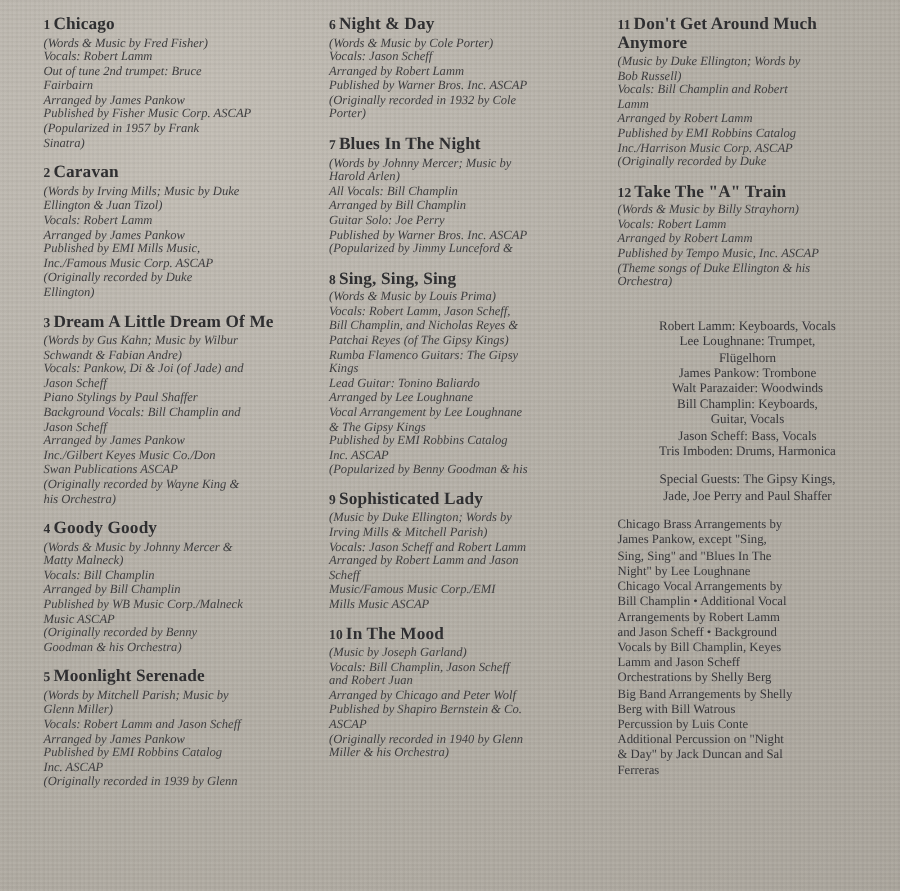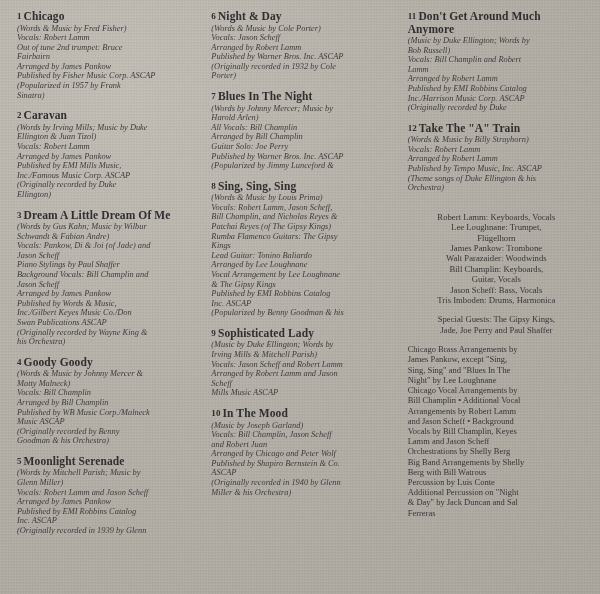--- a/index.html
+++ b/index.html
@@ -16,21 +16,21 @@
     position:absolute;inset:0;
     background:
       repeating-linear-gradient(0deg, rgba(255,255,255,0.035) 0px, rgba(255,255,255,0.035) 1px, rgba(0,0,0,0.02) 2px, rgba(0,0,0,0.02) 3px),
       repeating-linear-gradient(90deg, rgba(255,255,255,0.03) 0px, rgba(255,255,255,0.03) 1px, rgba(0,0,0,0.015) 2px, rgba(0,0,0,0.015) 3px),
       radial-gradient(ellipse at 20% 15%, #c2bdb4 0%, #b4afa6 45%, #a9a49b 100%);
     pointer-events:none;
   }
   .cols{
     position:absolute;inset:0;
     display:flex;
-    padding:10px 8px 6px 10px;
+    padding:10px 8px 6px 22px;
     box-sizing:border-box;
     gap:3px;
   }
   .col{
     flex:1 1 0;
     padding:0 7px;
     box-sizing:border-box;
   }
   .col-3{padding-left:9px;}
   .entry{margin-bottom:9px;}
@@ -112,21 +112,20 @@
       <div class="title"><span class="num">3</span><span>Dream A Little Dream Of Me</span></div>
       <div class="credits">
         <span class="ln">(Words by Gus Kahn; Music by Wilbur</span>
         <span class="ln">Schwandt &amp; Fabian Andre)</span>
         <span class="ln">Vocals: Pankow, Di &amp; Joi (of Jade) and</span>
         <span class="ln">Jason Scheff</span>
         <span class="ln">Piano Stylings by Paul Shaffer</span>
         <span class="ln">Background Vocals: Bill Champlin and</span>
         <span class="ln">Jason Scheff</span>
         <span class="ln">Arranged by James Pankow</span>
-        <span class="ln">Published by Words &amp; Music,</span>
         <span class="ln">Inc./Gilbert Keyes Music Co./Don</span>
         <span class="ln">Swan Publications ASCAP</span>
         <span class="ln">(Originally recorded by Wayne King &amp;</span>
         <span class="ln">his Orchestra)</span>
       </div>
     </div>
 
     <div class="entry">
       <div class="title"><span class="num">4</span><span>Goody Goody</span></div>
       <div class="credits">
@@ -201,20 +200,21 @@
     </div>
 
     <div class="entry">
       <div class="title"><span class="num">9</span><span>Sophisticated Lady</span></div>
       <div class="credits">
         <span class="ln">(Music by Duke Ellington; Words by</span>
         <span class="ln">Irving Mills &amp; Mitchell Parish)</span>
         <span class="ln">Vocals: Jason Scheff and Robert Lamm</span>
         <span class="ln">Arranged by Robert Lamm and Jason</span>
         <span class="ln">Scheff</span>
+        <span class="ln">Music/Famous Music Corp./EMI</span>
         <span class="ln">Mills Music ASCAP</span>
       </div>
     </div>
 
     <div class="entry">
       <div class="title"><span class="num">10</span><span>In The Mood</span></div>
       <div class="credits">
         <span class="ln">(Music by Joseph Garland)</span>
         <span class="ln">Vocals: Bill Champlin, Jason Scheff</span>
         <span class="ln">and Robert Juan</span>

